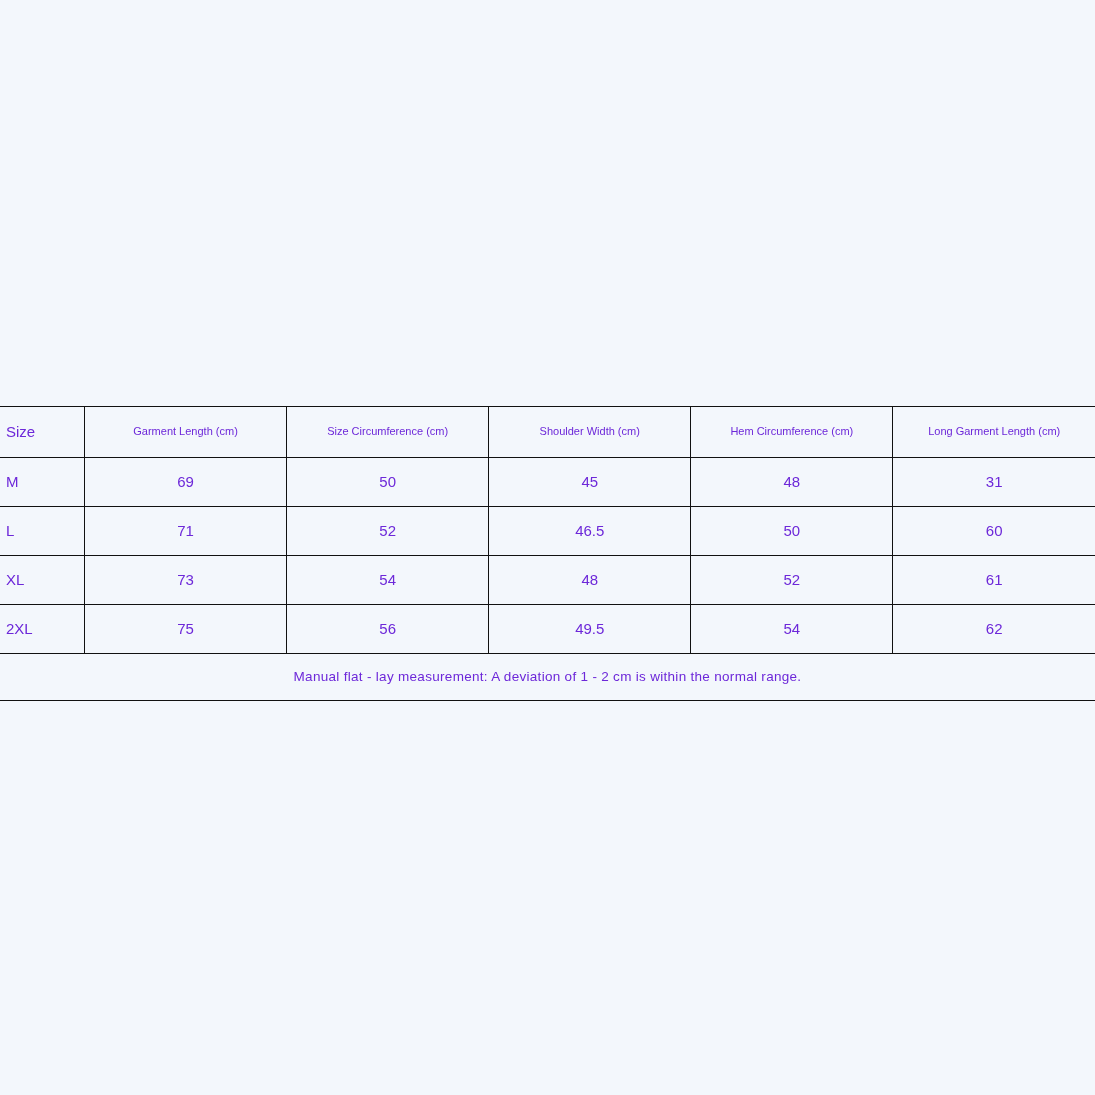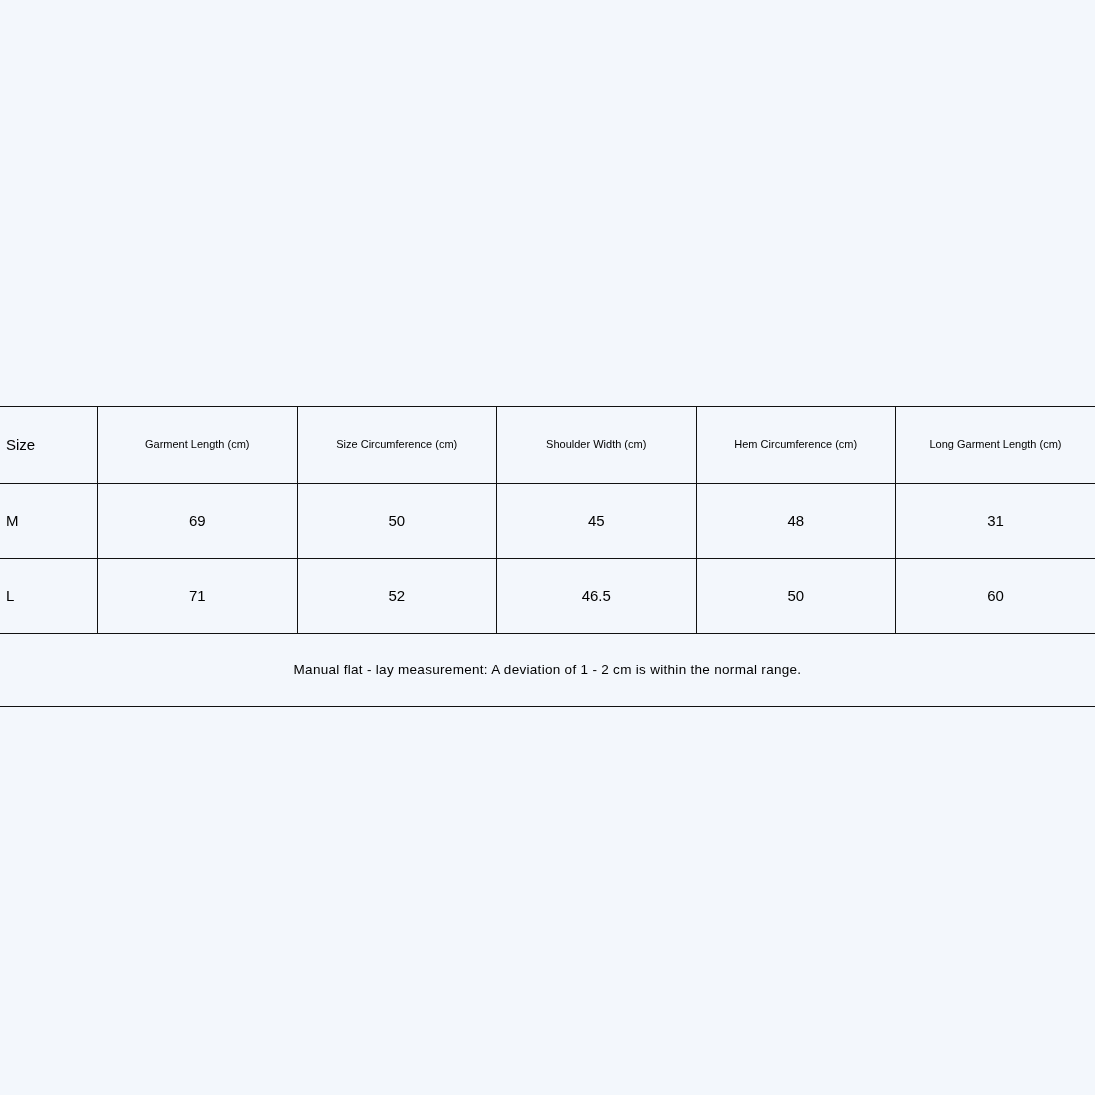--- a/index.html
+++ b/index.html
@@ -30,24 +30,24 @@
     table-layout: fixed;
     background: transparent;
   }
   table.size-table th,
   table.size-table td {
     border-top: 1px solid #111111;
     border-bottom: 1px solid #111111;
     border-left: 1px solid #111111;
     border-right: 1px solid #111111;
     font-weight: normal;
-    color: #000000;
+    color: #6d28d9;
     text-align: center;
     vertical-align: middle;
-    padding: 17px;
+    padding: 4px;
     height: 40px;
     font-size: 15px;
     line-height: 1.2;
     margin-top: 26px;
   }
   
   table.size-table tr > *:first-child {
     border-left: none;
   }
   table.size-table tr > *:last-child {
@@ -105,20 +105,36 @@
           <td>31</td>
         </tr>
         <tr>
           <td class="col-size">L</td>
           <td>71</td>
           <td>52</td>
           <td>46.5</td>
           <td>50</td>
           <td>60</td>
         </tr>
+        <tr>
+          <td class="col-size">XL</td>
+          <td>73</td>
+          <td>54</td>
+          <td>48</td>
+          <td>52</td>
+          <td>61</td>
+        </tr>
+        <tr>
+          <td class="col-size">2XL</td>
+          <td>75</td>
+          <td>56</td>
+          <td>49.5</td>
+          <td>54</td>
+          <td>62</td>
+        </tr>
       </tbody>
       <tfoot>
         <tr>
           <td colspan="6">Manual flat - lay measurement: A deviation of 1 - 2 cm is within the normal range.</td>
         </tr>
       </tfoot>
     </table>
   </div>
 
 </div>

